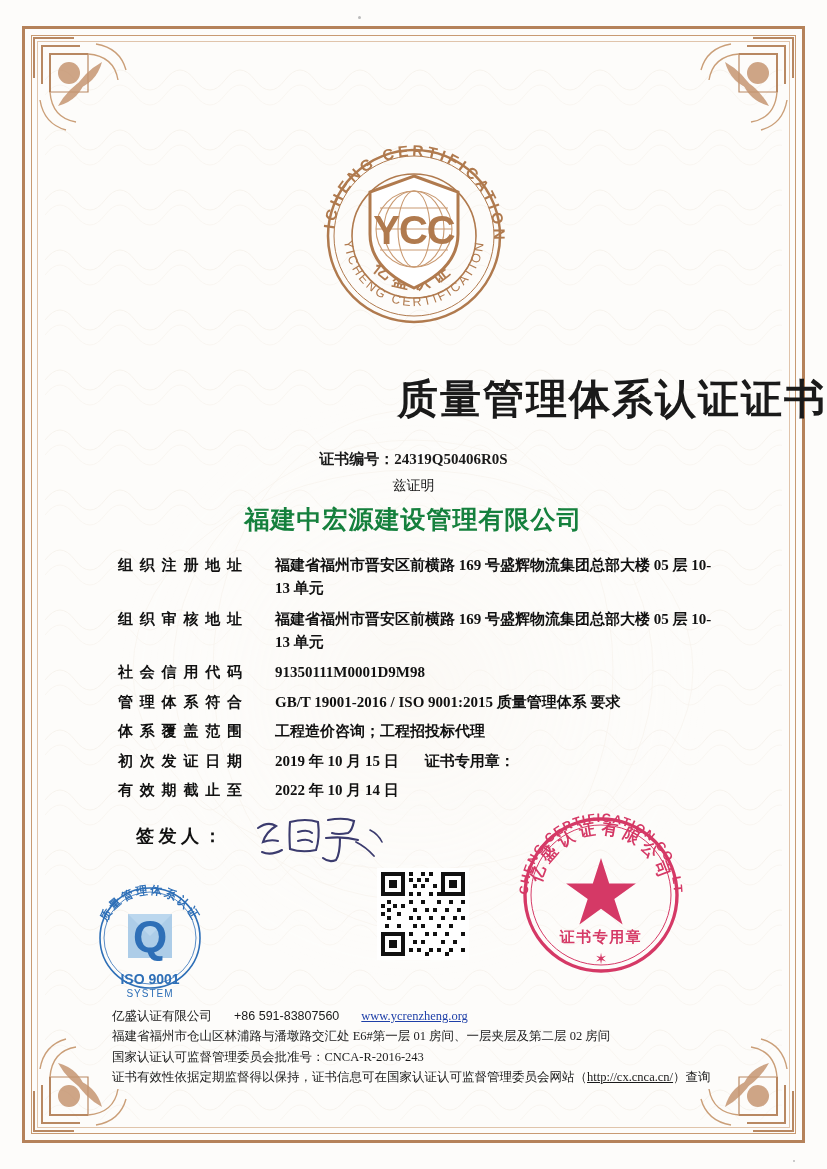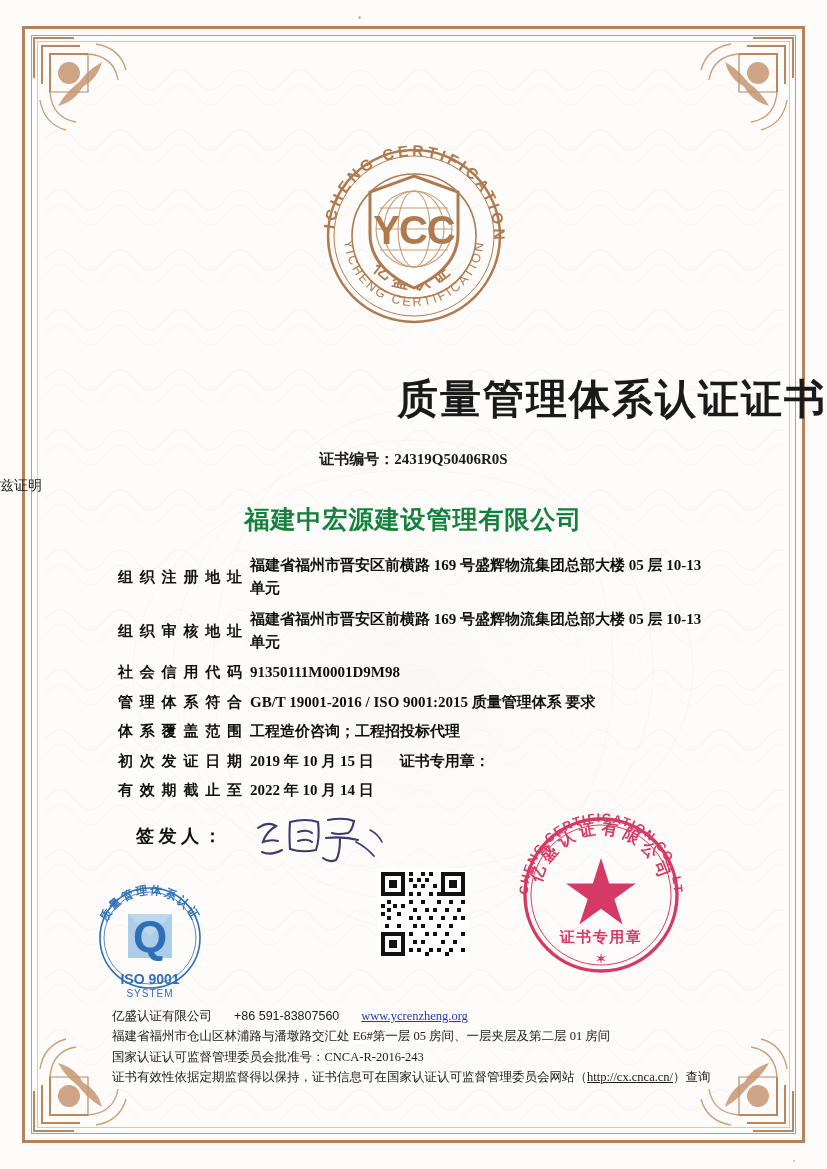--- a/index.html
+++ b/index.html
@@ -97,20 +97,21 @@
     top: 450px;
     text-align: center;
     font-size: 15px;
     font-weight: bold;
     color: #1a1a1a;
   }
   .hereby {
     position: absolute;
     left: 0; right: 0;
     top: 477px;
+    text-align: center;
     font-size: 14px;
     color: #1a1a1a;
   }
   .company {
     position: absolute;
     left: 0; right: 0;
     top: 503px;
     text-align: center;
     font-family: "DejaVu Serif", serif;
     font-size: 25px;
@@ -123,22 +124,23 @@
   .fields {
     position: absolute;
     left: 118px;
     top: 554px;
     width: 600px;
     font-size: 15px;
     color: #111;
   }
   .row {
     display: flex;
-    align-items: center;
+    align-items: flex-start;
     margin-bottom: 7px;
+    gap: 25px;
   }
   .row .lbl {
     width: 132px;
     flex: 0 0 132px;
     text-align: justify;
     text-align-last: justify;
     font-weight: bold;
     padding-right: 8px;
     box-sizing: border-box;
     line-height: 1.5;
@@ -542,21 +544,21 @@
       <path d="M89 52 L97.2 77.4 L123.9 77.4 L102.3 93.1 L110.6 118.5 L89 102.8 L67.4 118.5 L75.7 93.1 L54.1 77.4 L80.8 77.4 Z" fill="#d2295a"></path>
       <text x="89" y="136" text-anchor="middle" font-family="&quot;DejaVu Sans&quot;, sans-serif" font-size="15" letter-spacing="1.5" fill="#d2295a" font-weight="bold">证书专用章</text>
       <text x="89" y="158" text-anchor="middle" font-family="&quot;Liberation Sans&quot;, sans-serif" font-size="15" fill="#d2295a">✶</text>
     </g>
   </svg>
 
   <div class="footer">
     <div class="line">
       <span>亿盛认证有限公司</span><span class="gap"></span><span class="bignum">+86 591-83807560</span><span class="gap"></span><span class="link">www.ycrenzheng.org</span>
     </div>
-    <div class="line">福建省福州市仓山区林浦路与潘墩路交汇处 E6#第一层 05 房间、一层夹层及第二层 01 房间</div>
+    <div class="line">福建省福州市仓山区林浦路与潘墩路交汇处 E6#第一层 01 房间、一层夹层及第二层 02 房间</div>
     <div class="line">国家认证认可监督管理委员会批准号：CNCA-R-2016-243</div>
     <div class="line">
       <span>证书有效性依据定期监督得以保持，证书信息可在国家认证认可监督管理委员会网站（</span><span class="link2">http://cx.cnca.cn/</span><span>）查询</span>
     </div>
   </div>
 
   <div class="speck" style="left:358px;top:16px;width:3px;height:3px;"></div>
   <div class="speck" style="left:793px;top:1160px;width:2px;height:2px;"></div>
 
 </div>

